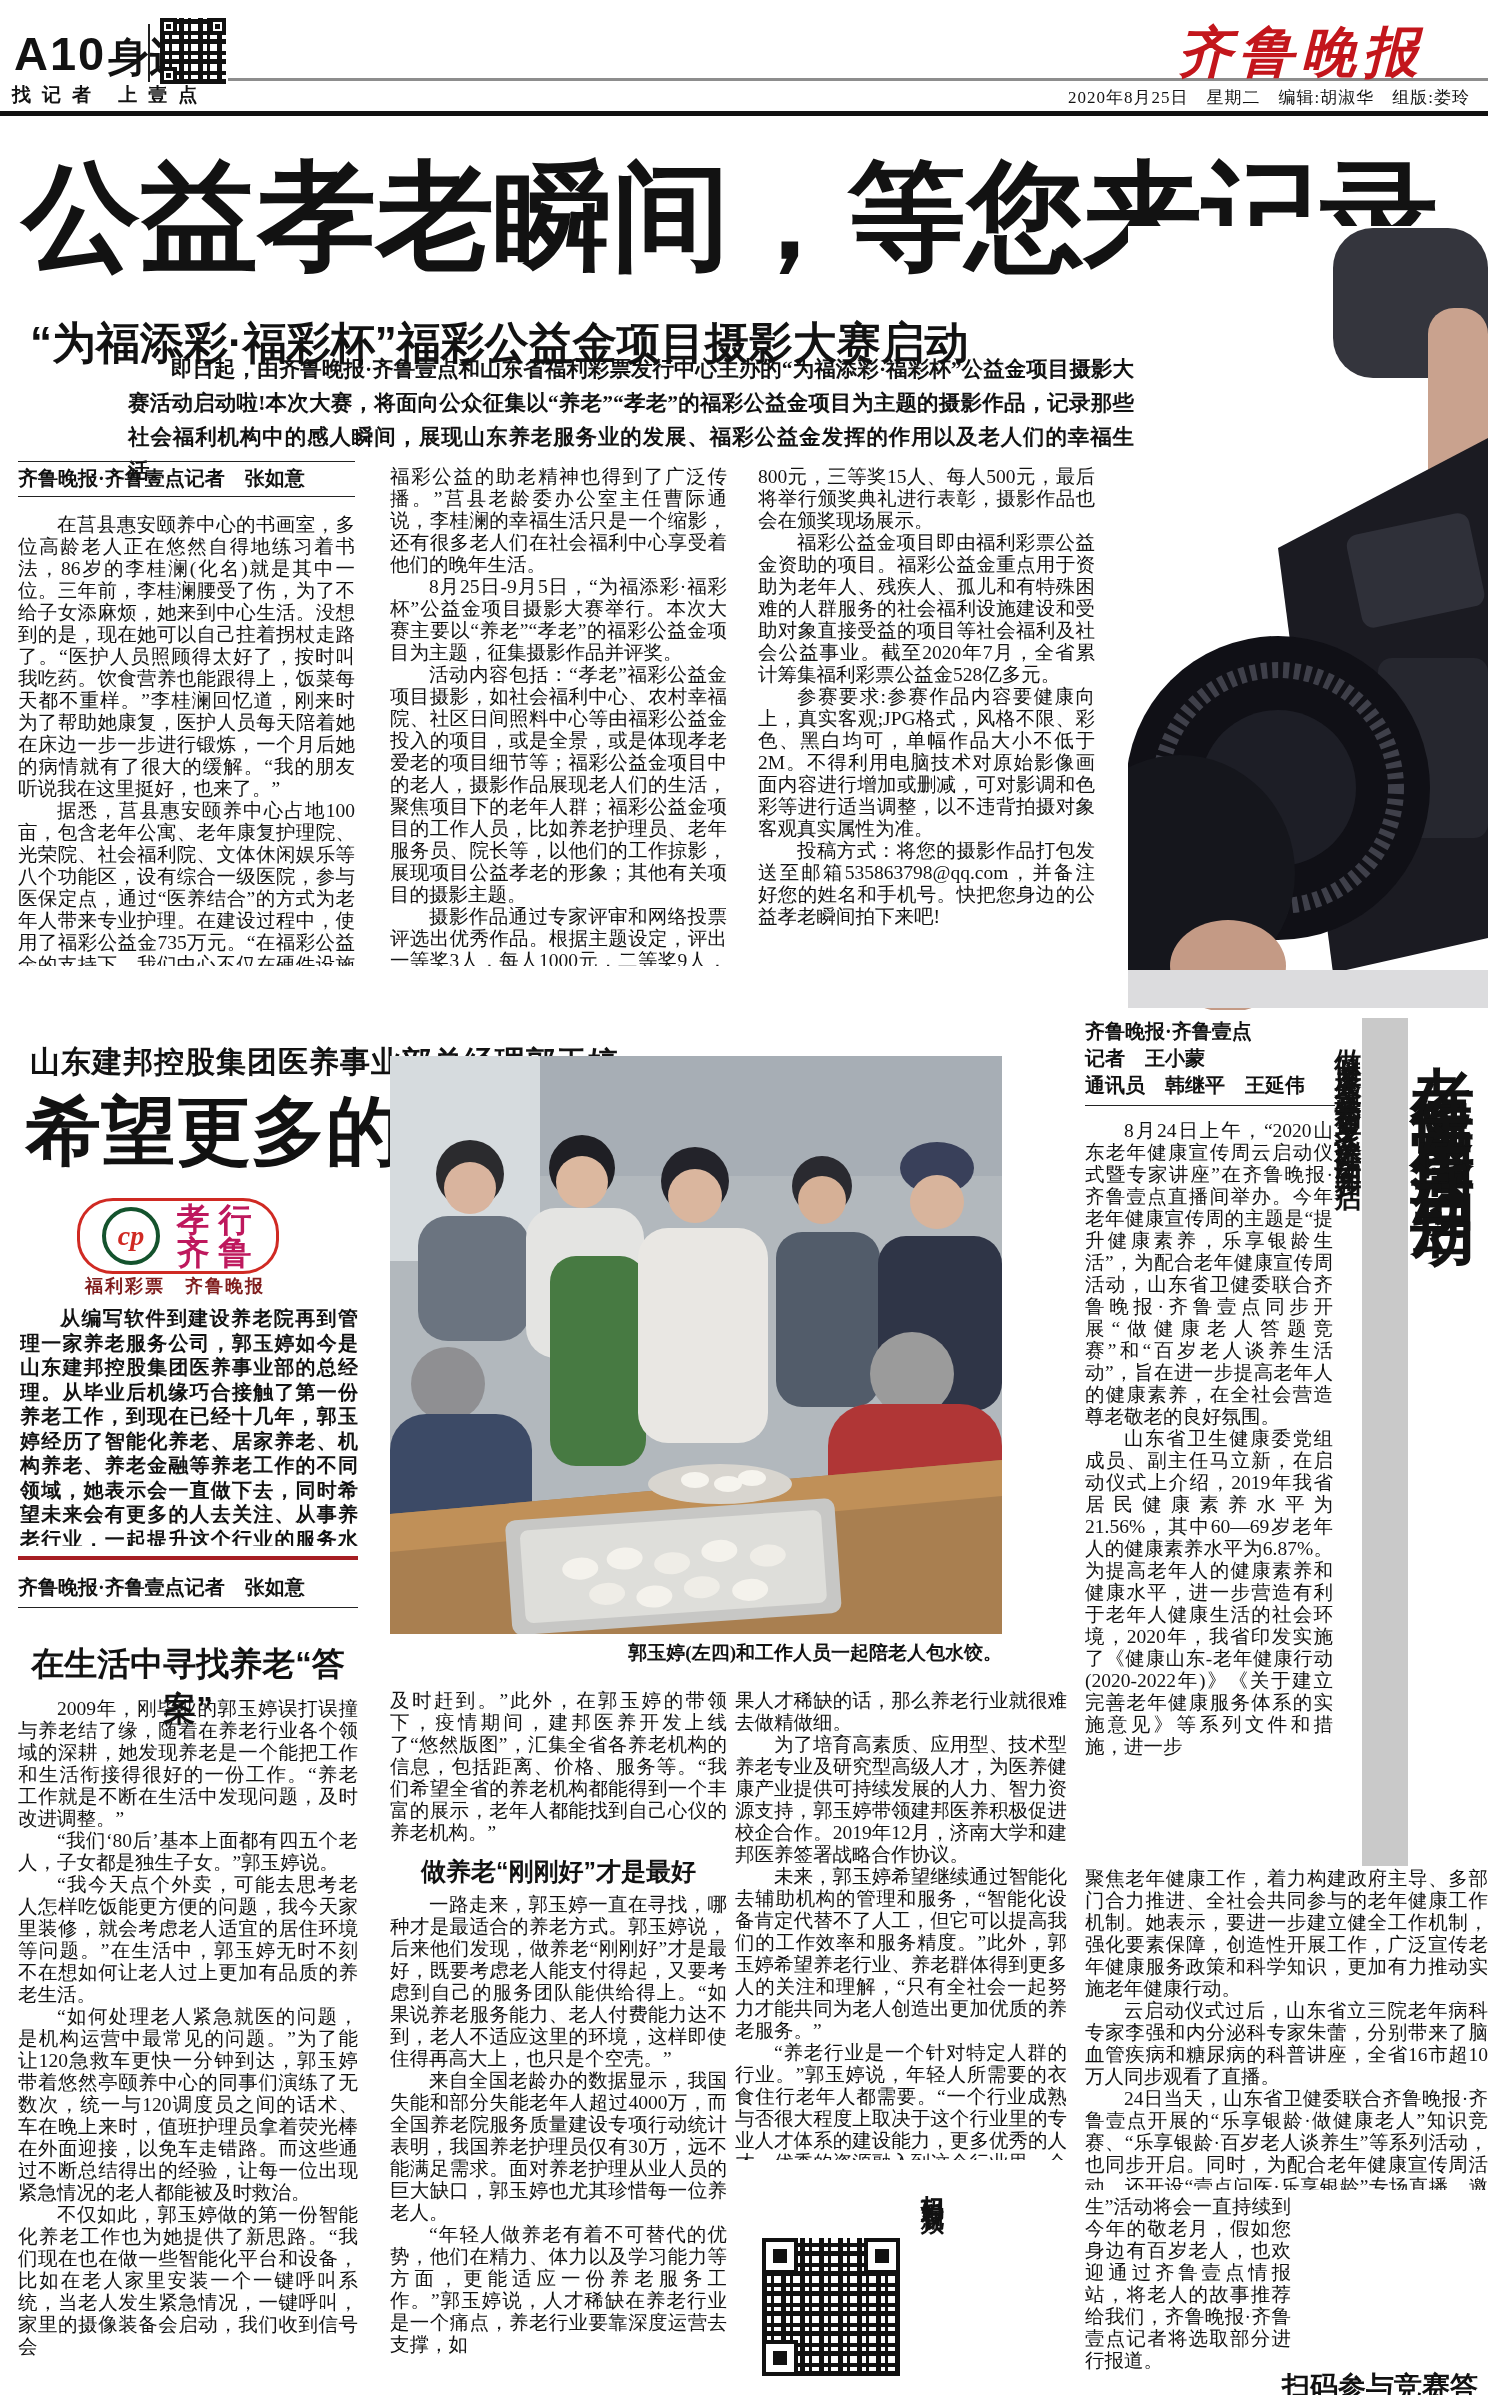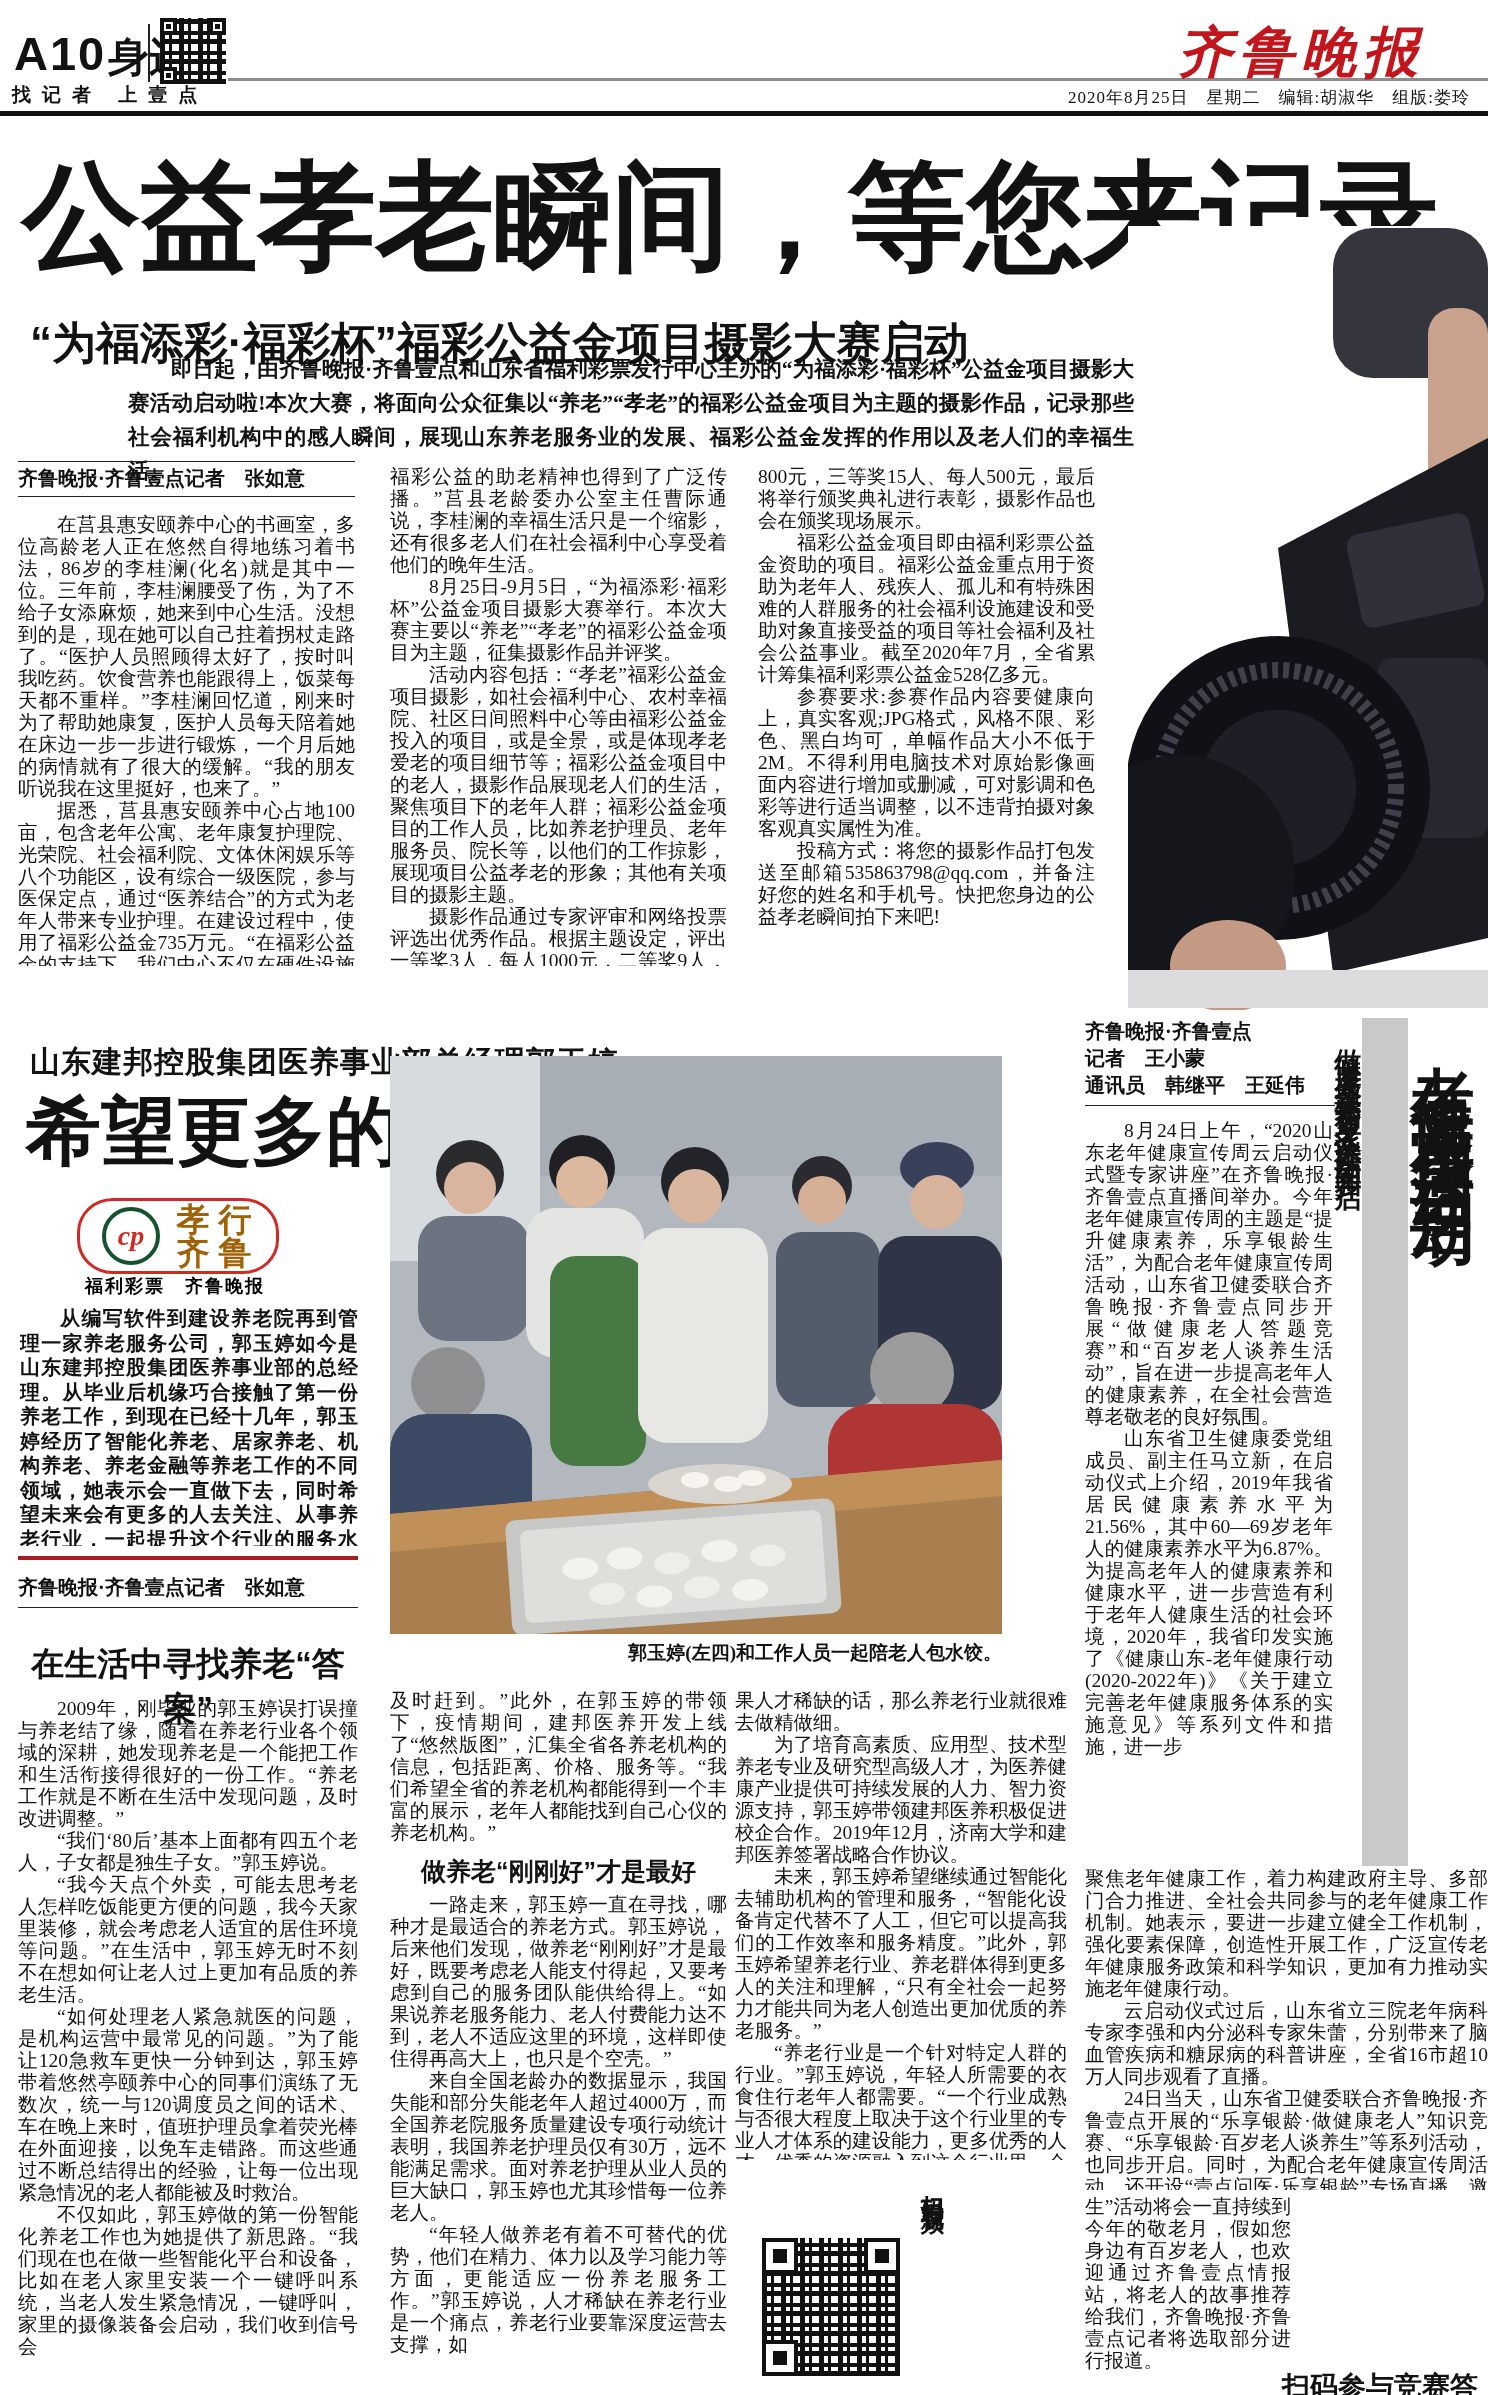--- a/index.html
+++ b/index.html
@@ -37,23 +37,23 @@
   .photo1{left:1128px;top:226px;width:360px;height:784px;background:#fff;}
   
   .a2-kicker{left:30px;top:1042px;font-size:30px;font-weight:bold;letter-spacing:1px;}
   .a2-headline{left:26px;top:1082px;font-size:75px;font-weight:900;white-space:nowrap;}
   .logo-box{left:77px;top:1198px;width:196px;height:70px;border:3.5px solid #d02a23;
             border-radius:36px 36px 36px 36px / 34px 34px 34px 34px;
             display:flex;align-items:center;justify-content:center;gap:14px;}
   .cp-mark{width:50px;height:50px;border:4px solid #14532d;border-radius:50%;
            display:flex;align-items:center;justify-content:center;color:#d02a23;
            font-weight:900;font-style:italic;font-size:28px;font-family:"Liberation Serif",serif;}
-  .logo-grid{display:grid;grid-template-columns:38px 38px;grid-gap:0 4px;color:#a16207;
+  .logo-grid{display:grid;grid-template-columns:38px 38px;grid-gap:0 4px;color:#be185d;
              font-weight:900;font-size:33px;line-height:33px;text-align:center;}
-  .logo-footer{left:60px;top:1274px;width:230px;font-size:18px;color:#000000;
+  .logo-footer{left:60px;top:1274px;width:230px;font-size:18px;color:#7f1d1d;
                font-weight:bold;text-align:center;letter-spacing:2px;}
   .a2-intro{left:20px;top:1306px;width:338px;font-size:20px;line-height:24.5px;
             font-weight:bold;text-align:justify;height:240px;overflow:hidden;}
   .a2-intro p{margin:0;text-indent:2em;}
   .a2-redrule{left:18px;top:1556px;width:340px;height:3.5px;background:#a61d22;}
   .a2-byline{left:18px;top:1570px;width:340px;border-top:none;border-bottom:1.5px solid #222;
              font-weight:bold;font-size:20px;padding:4px 0 6px 0;}
   .colsubhead{font-family:"Liberation Sans",sans-serif;font-size:25px;font-weight:900;
               text-align:center;text-indent:0 !important;margin:16px 0 12px 0 !important;}
   .a2-leftsub{left:18px;top:1642px;width:340px;font-size:33px;font-weight:900;text-align:center;}

